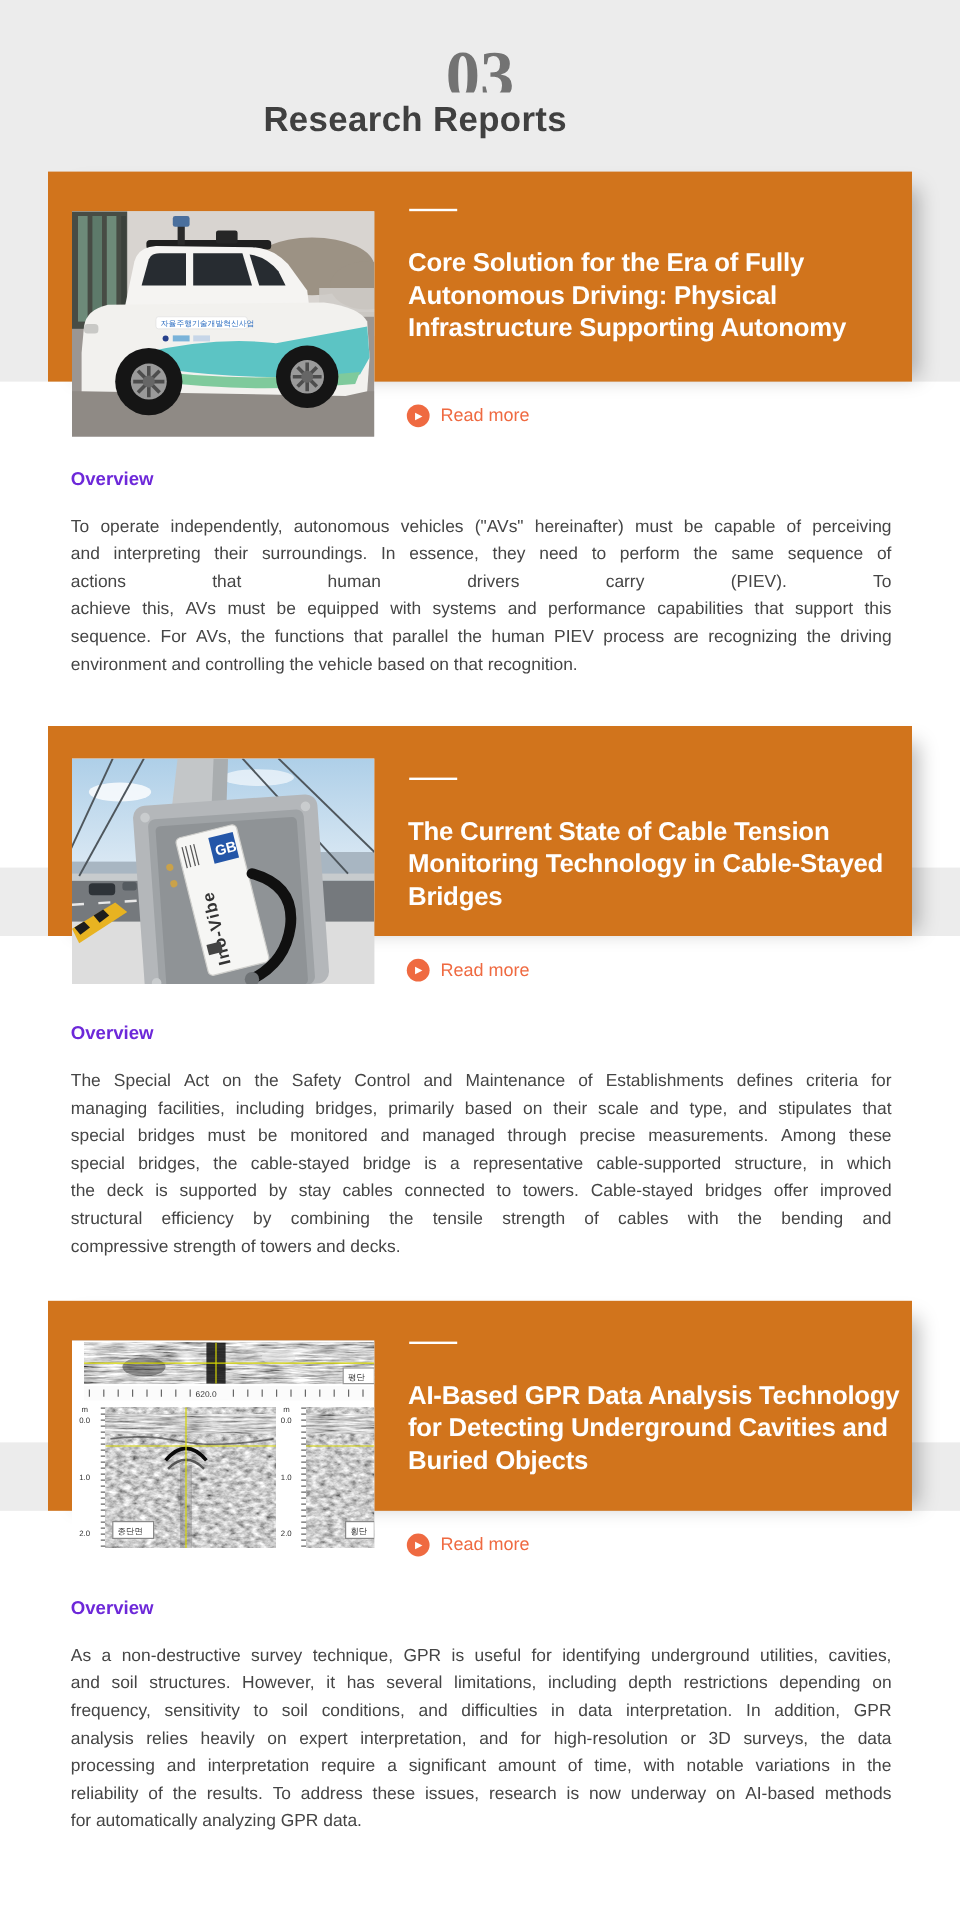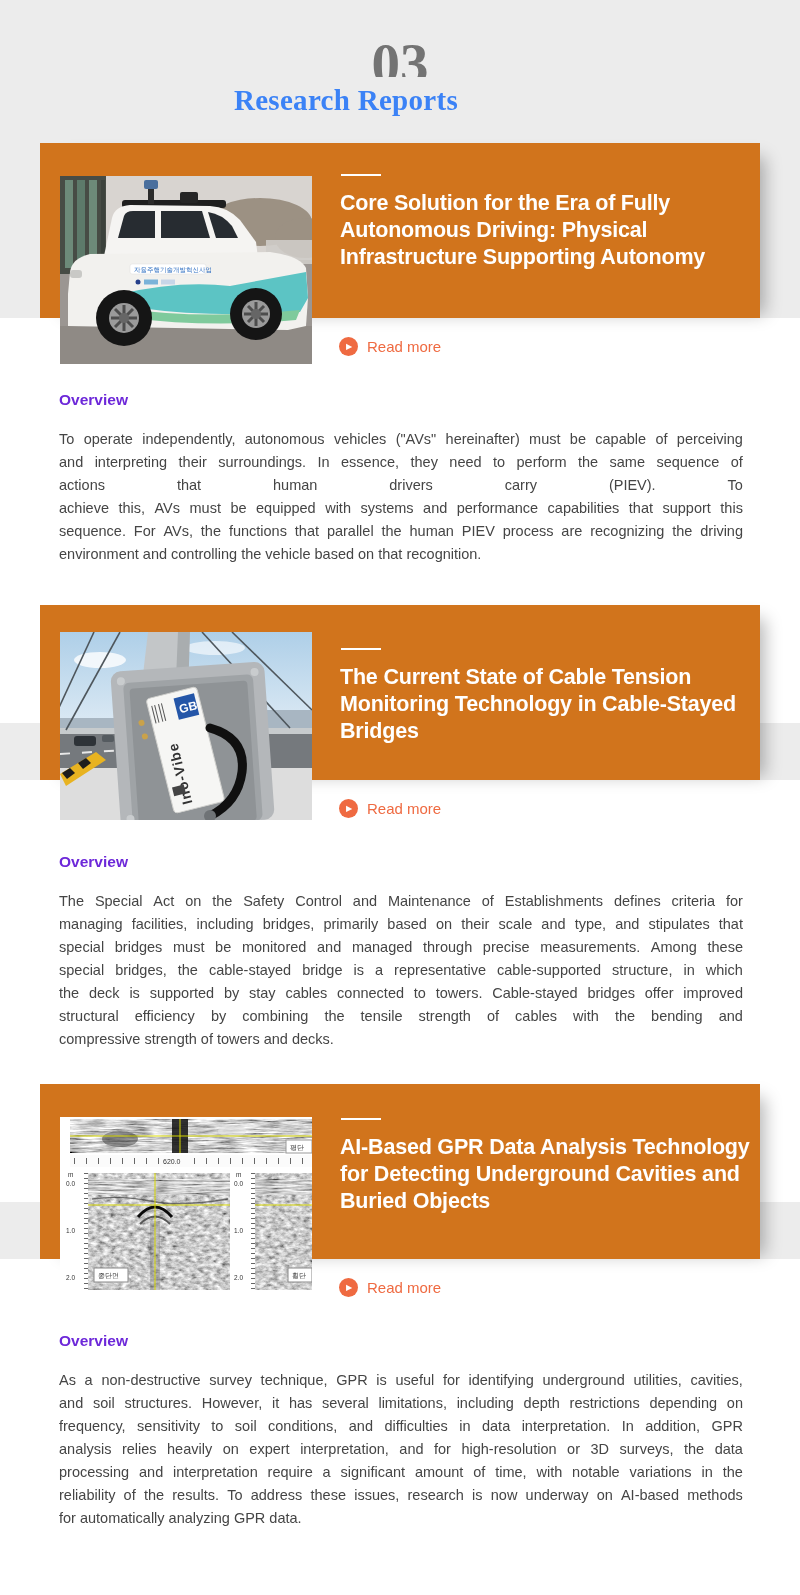--- a/index.html
+++ b/index.html
@@ -7,29 +7,29 @@
         font-family:"Liberation Sans",sans-serif;}
   
   .bg-top{position:absolute;left:0;top:0;width:800px;height:318px;background:#ececec;}
   .bg-stripe{position:absolute;left:0;width:800px;height:57px;background:#ececec;}
   .bg-stripe.s2{top:723px;}
   .bg-stripe.s3{top:1202px;}
   
   .num-clip{position:absolute;left:0;top:42px;width:800px;height:35px;overflow:hidden;text-align:center;}
   .num{font-family:"Liberation Serif",serif;font-weight:700;font-size:57px;line-height:44px;color:#737373;}
   .page-title{position:absolute;left:0;top:84px;width:692px;margin:0;text-align:center;
-      font-family:Liberation Serif, serif;font-weight:600;font-size:29px;color:#3b82f6;letter-spacing:.3px;}
+      font-family:Liberation Sans, sans-serif;font-weight:600;font-size:29px;color:#404040;letter-spacing:.3px;}
   
   .card{position:absolute;left:40px;width:720px;height:175px;background:#d1741c;
         box-shadow:14px 5px 16px -9px rgba(0,0,0,.28);}
   .card.c1{top:143px;} .card.c2{top:605px;} .card.c3{top:1084px;}
   .underline{position:absolute;left:341px;width:40px;height:2px;background:#ffffff;z-index:3;}
   .underline.u1{top:174px;} .underline.u2{top:648px;} .underline.u3{top:1118px;}
   .card-title{position:absolute;left:340px;width:414px;z-index:3;color:#ffffff;
-        font-size:21.5px;font-weight:700;line-height:27px;letter-spacing:-.2px;}
+        font-size:21.5px;font-weight:700;line-height:27px;letter-spacing:-.2px;margin-top:16px;}
   .card-title.t1{top:190px;} .card-title.t2{top:664px;} .card-title.t3{top:1134px;}
   .card-title .line{display:block;}
   
   .thumb{position:absolute;left:60px;width:252px;z-index:2;overflow:hidden;background:#dddddd;}
   .thumb svg{display:block;width:100%;height:100%;}
   .thumb.th1{top:176px;height:188px;}
   .thumb.th2{top:632px;height:188px;}
   .thumb.th3{top:1117px;height:173px;}
   
   .read-more{position:absolute;left:339px;height:20px;display:flex;align-items:center;gap:9px;

